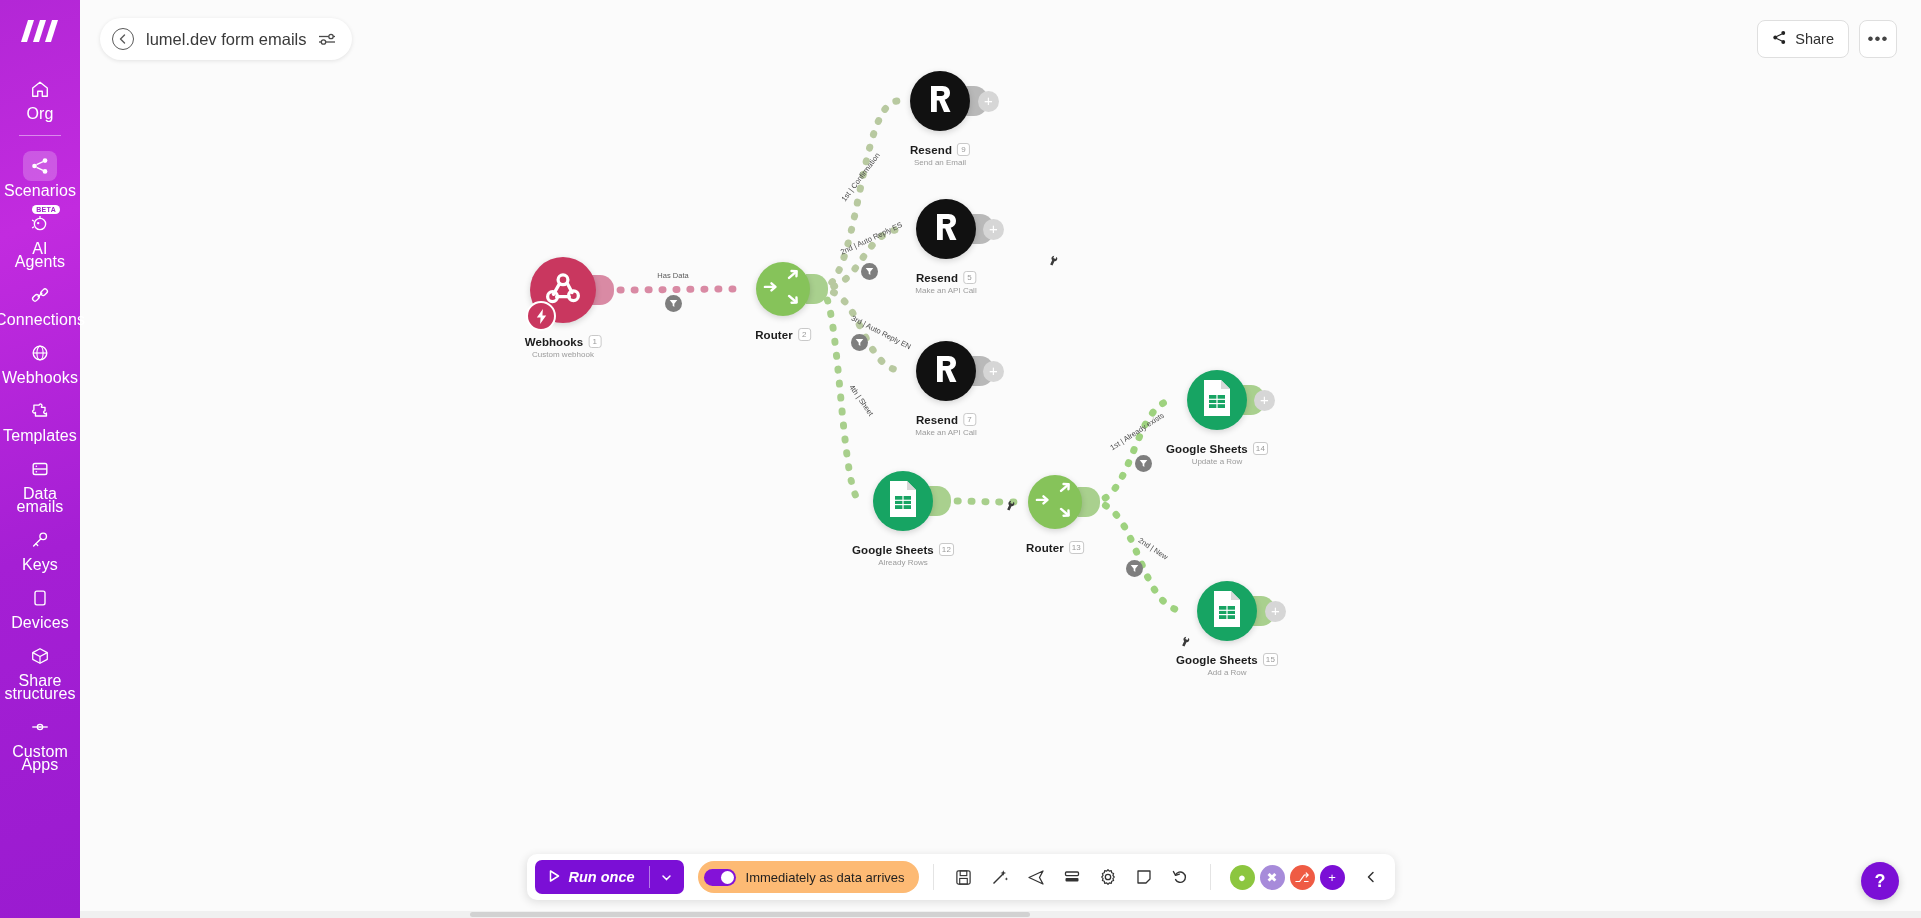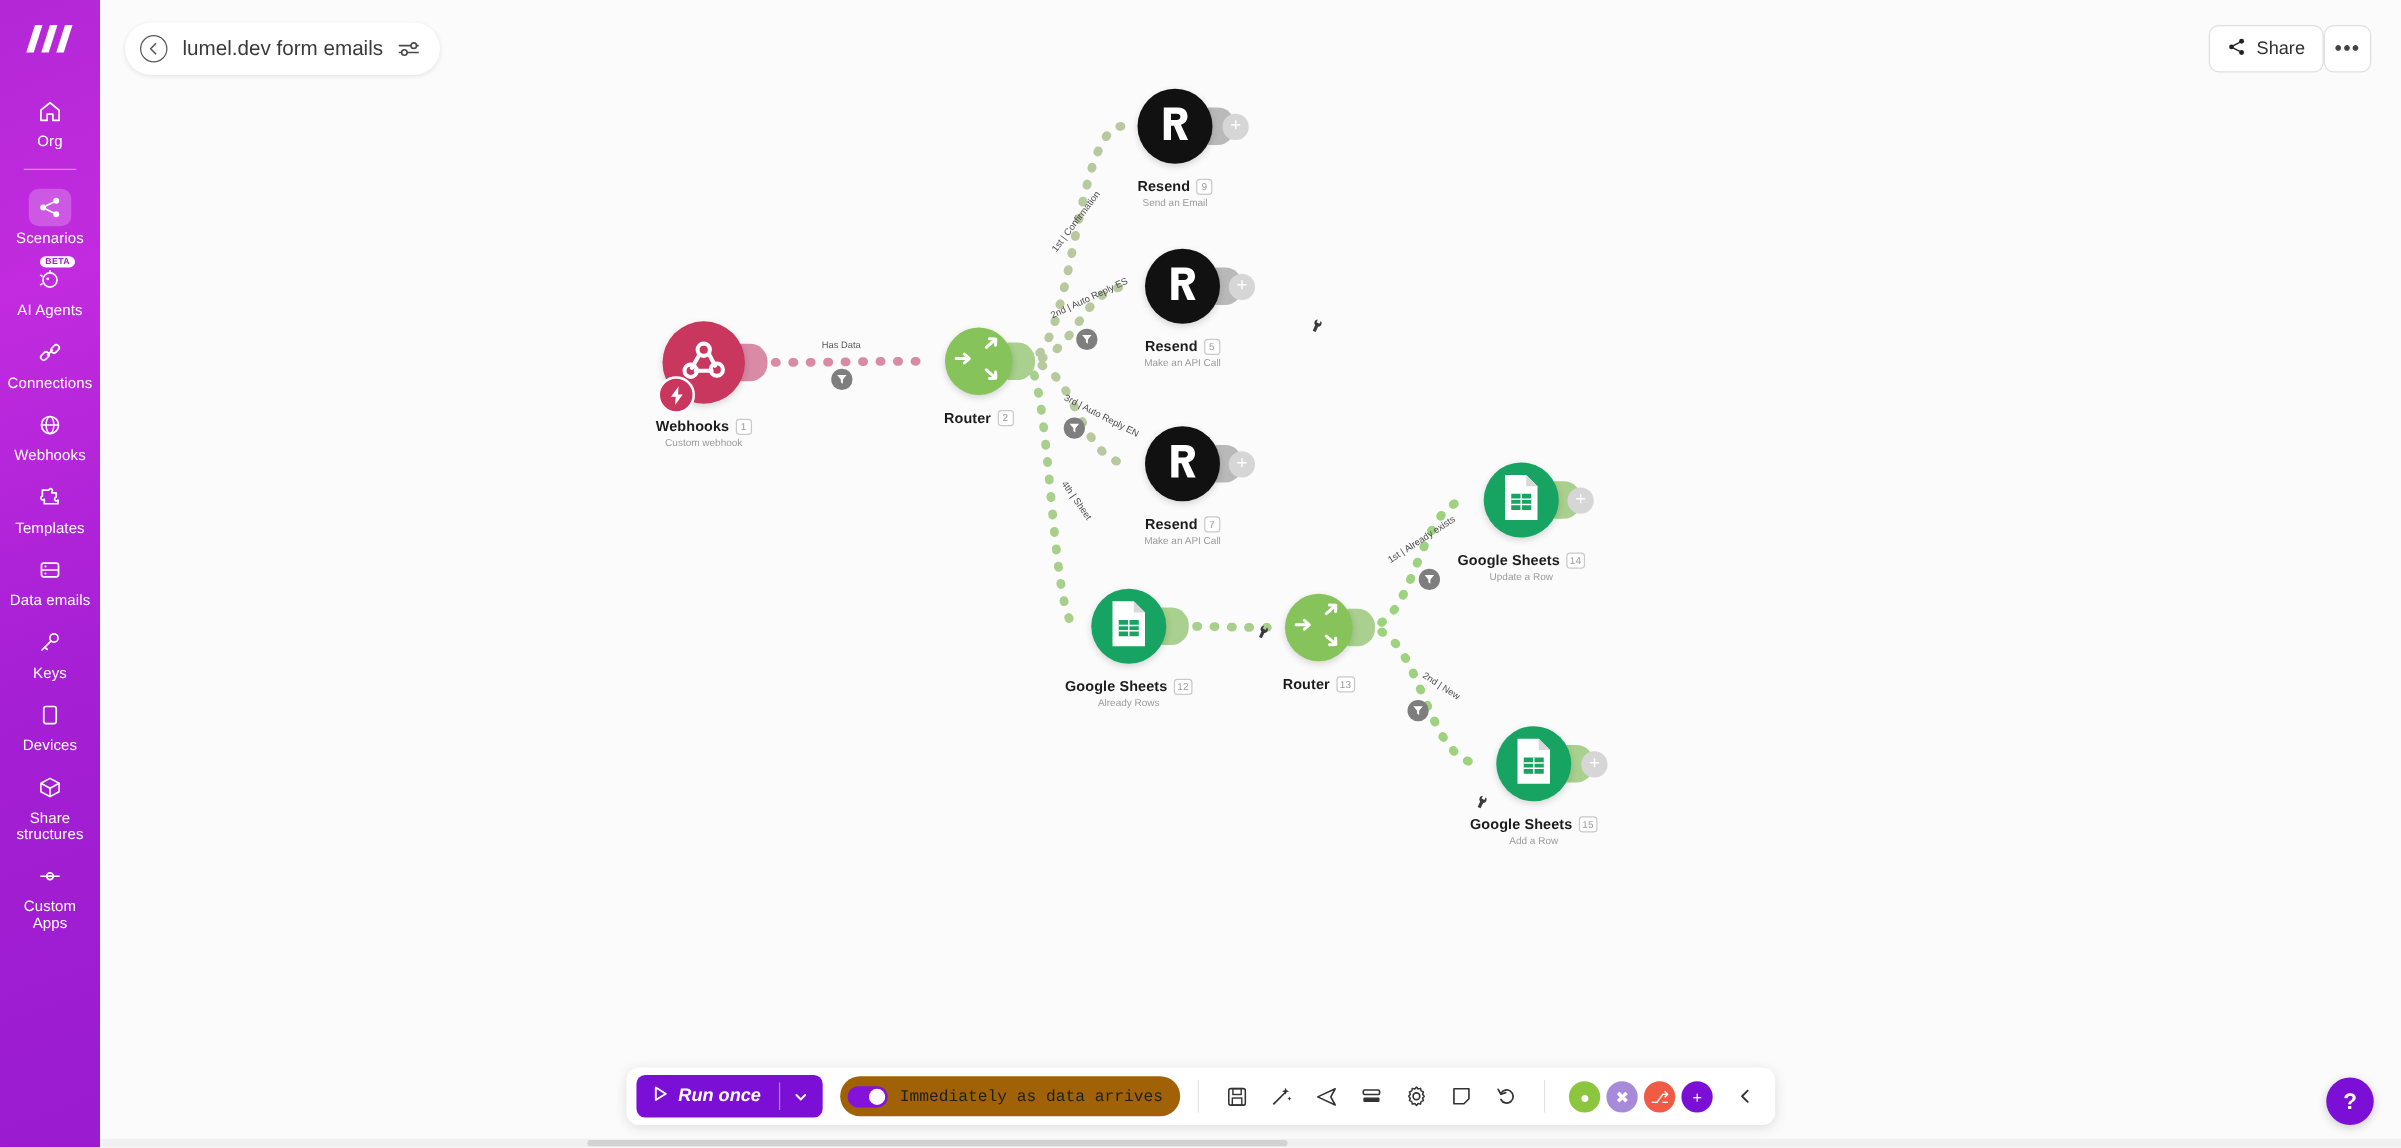--- a/index.html
+++ b/index.html
@@ -27,21 +27,21 @@
     display: flex; flex-direction: column; align-items: center;
     color: #fff; cursor: pointer; position: relative;
     margin-bottom: 2px;
   }
   .nav-icon {
     width: 34px; height: 30px; display:flex; align-items:center; justify-content:center;
     border-radius: 8px; position: relative;
   }
   .nav-item.active .nav-icon { background: rgba(255,255,255,.22); }
   .nav-label {
-    font-size: 12px; line-height: 13px; margin-top: 3px; text-align:center;
+    font-size: 16px; line-height: 13px; margin-top: 3px; text-align:center;
     letter-spacing: .1px; font-weight: 400;
   }
   .nav-sep { width: 42px; height: 1px; background: rgba(255,255,255,.45); margin: 9px 0 9px 0;}
   .beta-badge {
     position: absolute; right: -3px; top: -4px;
     background: #fff; color: #a020c9; font-size: 7px; font-weight: 700;
     border-radius: 7px; padding: 1px 4px; letter-spacing: .3px;
   }
 
   
@@ -55,21 +55,21 @@
   }
   .back-btn {
     width: 22px; height: 22px; border-radius: 50%;
     border: 1.6px solid #5a5a5a; color:#5a5a5a;
     display:flex; align-items:center; justify-content:center;
     cursor: pointer; flex: 0 0 auto;
   }
   .scenario-name { font-size: 16.5px; color: #3a3a3a; white-space: nowrap; }
   .chip-icon { color:#4a4a4a; display:flex; align-items:center; cursor:pointer; }
 
-  .topright { position: absolute; right: 24px; top: 20px; display:flex; z-index: 15;}
+  .topright { position: absolute; right: 24px; top: 20px; display:flex; gap: 10px; z-index: 15;}
   .btn-outline {
     height: 38px; background: #fff; border: 1px solid #dfdfdf; border-radius: 8px;
     display:flex; align-items:center; gap: 8px; padding: 0 14px;
     font-size: 14.5px; color: #303030; cursor: pointer;
   }
   .btn-square {
     width: 38px; height: 38px; background:#fff; border:1px solid #dfdfdf; border-radius:8px;
     display:flex; align-items:center; justify-content:center; cursor:pointer;
     font-size: 17px; color:#444; letter-spacing:1px;
   }
@@ -140,21 +140,21 @@
     box-shadow: 0 2px 10px rgba(0,0,0,.12);
     display:flex; align-items:center; padding: 0 8px; gap: 4px;
     z-index: 30;
   }
   .run-group { display:flex; align-items:center; height:34px; background:#7b0fd6; border-radius:7px; overflow:hidden; cursor:pointer;}
   .run-btn { display:flex; align-items:center; gap:8px; padding: 0 14px 0 12px; color:#fff; font-size:14.5px; font-weight:700; height:34px;font-style:italic;}
   .run-divider { width:1px; height:22px; background:rgba(255,255,255,.45); }
   .run-caret { width:34px; height:34px; display:flex; align-items:center; justify-content:center; color:#fff; }
   .sched-pill {
     display:flex; align-items:center; gap:10px; height:32px;
-    background:#a16207; border-radius:16px; padding: 0 14px 0 6px; margin-left:10px; cursor:pointer;font-family:Liberation Mono, monospace;
+    background:#fdba74; border-radius:16px; padding: 0 14px 0 6px; margin-left:10px; cursor:pointer;
   }
   .toggle { width:32px; height:17px; border-radius:9px; background:#8412d8; position:relative; flex:0 0 auto;}
   .toggle::after{content:"";position:absolute;right:2px;top:2px;width:13px;height:13px;border-radius:50%;background:#fff;}
   .sched-text{font-size:13px;color:#1f1f1f;}
   .tb-sep{width:1px;height:26px;background:#e4e4e4;margin:0 10px;}
   .tb-icon{width:32px;height:32px;display:flex;align-items:center;justify-content:center;color:#333;cursor:pointer;}
   .round-btn{width:25px;height:25px;border-radius:50%;display:flex;align-items:center;justify-content:center;margin-left:5px;cursor:pointer;}
   .help-fab{
     position:absolute; right:22px; bottom:18px; width:38px;height:38px;border-radius:50%;
     background:#7b0fd6; color:#fff; display:flex;align-items:center;justify-content:center;

